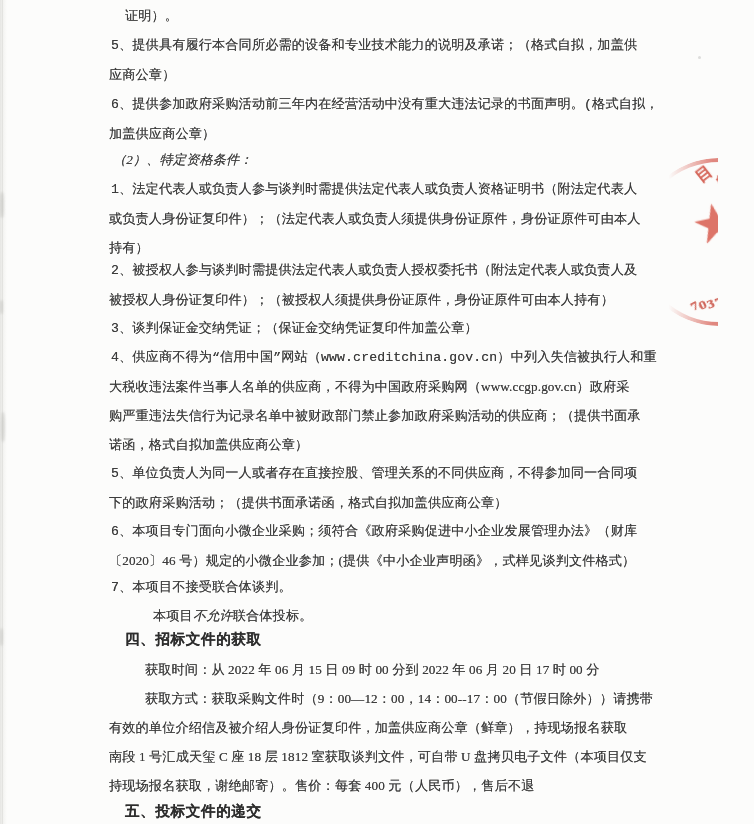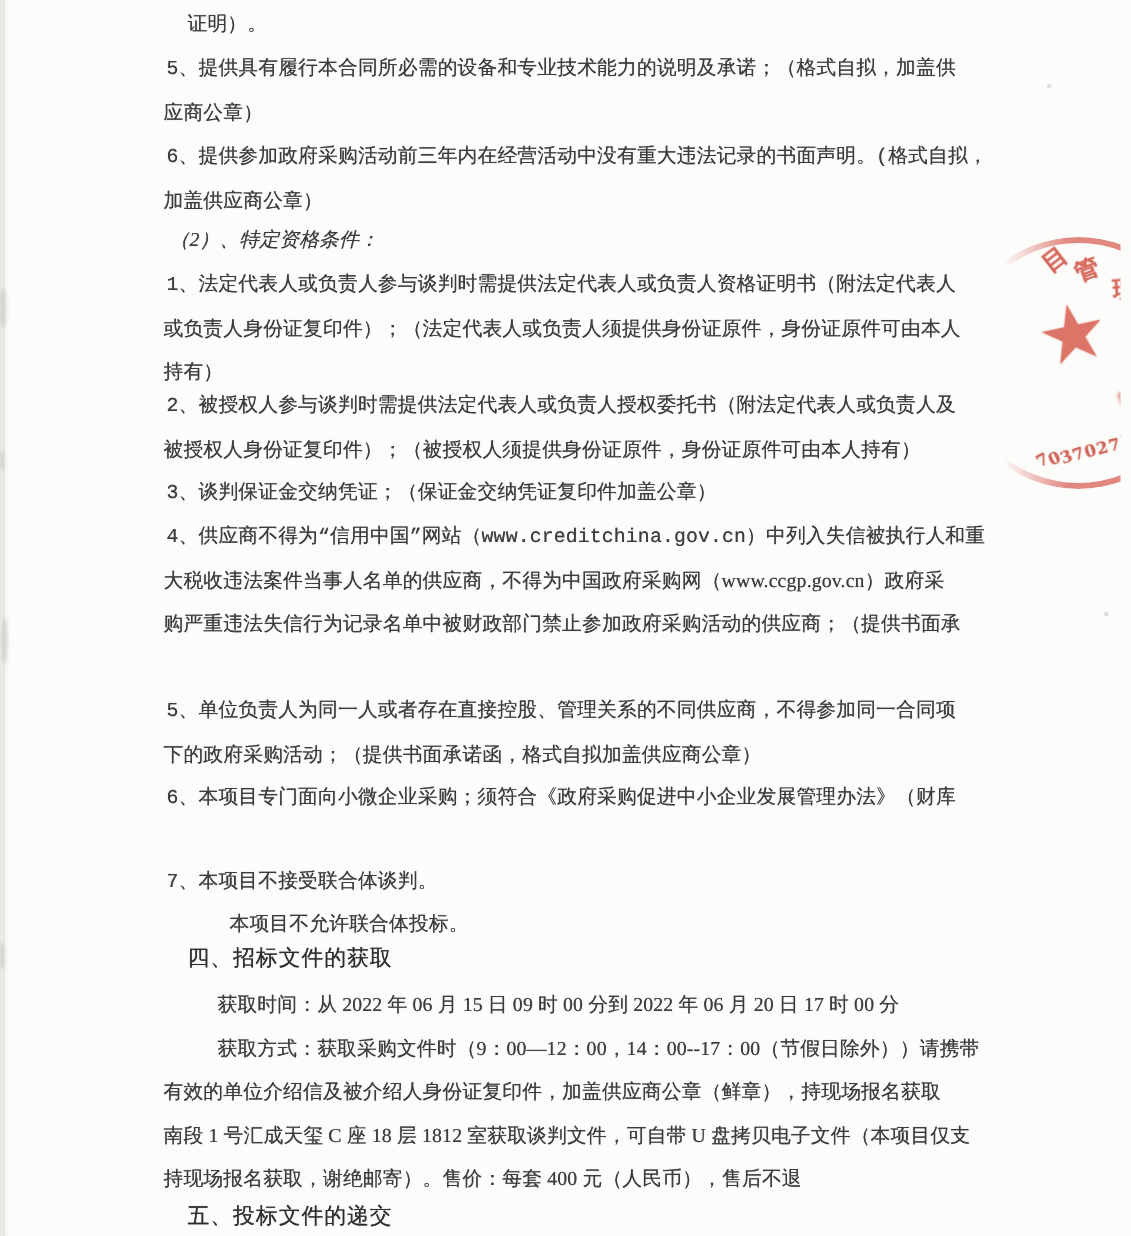--- a/index.html
+++ b/index.html
@@ -5,21 +5,20 @@
   html,body{margin:0;padding:0;}
   body{
     width:754px;height:824px;
     background:#fcfcfb;
     font-family:"Liberation Serif","DejaVu Serif",serif;
     overflow:hidden;
   }
   #page{
     position:relative;width:718px;height:824px;overflow:hidden;
     background:#fcfcfb;
-    padding-left:29px;
   }
   
   .edge-strip{
     position:absolute;left:0;top:0;width:7px;height:100%;
     background:linear-gradient(to right,#e6e6e3,#f5f5f3 55%,rgba(252,252,251,0));
     pointer-events:none;
   }
   .edge-line{
     position:absolute;left:2px;top:0;width:1px;height:100%;
     background:#d8d8d5;opacity:.55;pointer-events:none;
@@ -43,27 +42,27 @@
     letter-spacing:.1px;
     text-shadow:0 0 .45px rgba(60,60,60,.75);
   }
   .ind-a{left:125px;}   
   .ind-b{left:111px;font-family:Liberation Mono, monospace;}   
   .ind-c{left:109px;}   
   .ind-d{left:153px;}   
   .ind-e{left:145px;}   
   .ind-f{left:113px;font-style:italic;}   
   .heading{
-    font-weight:normal;
+    font-weight:bold;
     font-size:14.6px;
     letter-spacing:.6px;
     color:#2d2d2d;
     text-shadow:0 0 .5px rgba(40,40,40,.8);
   }
-  .em-it{}
+  .em-it{font-style:italic;}
 
   
   .seal{position:absolute;left:0;top:0;width:754px;height:824px;pointer-events:none;mix-blend-mode:multiply;}
   .seal-ring{
     position:absolute;left:635px;top:158px;width:160px;height:160px;
     border:4px solid rgba(216,92,80,.72);border-radius:50%;
     filter:blur(.5px);
     -webkit-mask-image:linear-gradient(to right,transparent 0 20%,#000 46%);
     mask-image:linear-gradient(to right,transparent 0 20%,#000 46%);
   }
@@ -117,23 +116,25 @@
   <div class="line ind-f" style="top:150px">（2）、特定资格条件：</div>
   <div class="line ind-b" style="top:180px">1、法定代表人或负责人参与谈判时需提供法定代表人或负责人资格证明书（附法定代表人</div>
   <div class="line ind-c" style="top:209px">或负责人身份证复印件）；（法定代表人或负责人须提供身份证原件，身份证原件可由本人</div>
   <div class="line ind-c" style="top:238px">持有）</div>
   <div class="line ind-b" style="top:261px">2、被授权人参与谈判时需提供法定代表人或负责人授权委托书（附法定代表人或负责人及</div>
   <div class="line ind-c" style="top:290px">被授权人身份证复印件）；（被授权人须提供身份证原件，身份证原件可由本人持有）</div>
   <div class="line ind-b" style="top:319px">3、谈判保证金交纳凭证；（保证金交纳凭证复印件加盖公章）</div>
   <div class="line ind-b" style="top:348px">4、供应商不得为“信用中国”网站（www.creditchina.gov.cn）中列入失信被执行人和重</div>
   <div class="line ind-c" style="top:406px">购严重违法失信行为记录名单中被财政部门禁止参加政府采购活动的供应商；（提供书面承</div>
   <div class="line ind-c" style="top:377px">大税收违法案件当事人名单的供应商，不得为中国政府采购网（www.ccgp.gov.cn）政府采</div>
+  <div class="line ind-c" style="top:435px">诺函，格式自拟加盖供应商公章）</div>
   <div class="line ind-b" style="top:464px">5、单位负责人为同一人或者存在直接控股、管理关系的不同供应商，不得参加同一合同项</div>
   <div class="line ind-c" style="top:493px">下的政府采购活动；（提供书面承诺函，格式自拟加盖供应商公章）</div>
   <div class="line ind-b" style="top:522px">6、本项目专门面向小微企业采购；须符合《政府采购促进中小企业发展管理办法》（财库</div>
+  <div class="line ind-c" style="top:551px">〔2020〕46 号）规定的小微企业参加；(提供《中小企业声明函》，式样见谈判文件格式）</div>
   <div class="line ind-b" style="top:578px">7、本项目不接受联合体谈判。</div>
   <div class="line ind-d" style="top:606px">
     <span>本项目</span><span class="em-it">不允许</span><span>联合体投标。</span>
   </div>
   <div class="line ind-a heading" style="top:629px">四、招标文件的获取</div>
   <div class="line ind-e" style="top:660px">获取时间：从 2022 年 06 月 15 日 09 时 00 分到 2022 年 06 月 20 日 17 时 00 分</div>
   <div class="line ind-e" style="top:689px">获取方式：获取采购文件时（9：00—12：00，14：00--17：00（节假日除外））请携带</div>
   <div class="line ind-c" style="top:718px">有效的单位介绍信及被介绍人身份证复印件，加盖供应商公章（鲜章），持现场报名获取</div>
   <div class="line ind-c" style="top:747px">南段 1 号汇成天玺 C 座 18 层 1812 室获取谈判文件，可自带 U 盘拷贝电子文件（本项目仅支</div>
   <div class="line ind-c" style="top:776px">持现场报名获取，谢绝邮寄）。售价：每套 400 元（人民币），售后不退</div>

